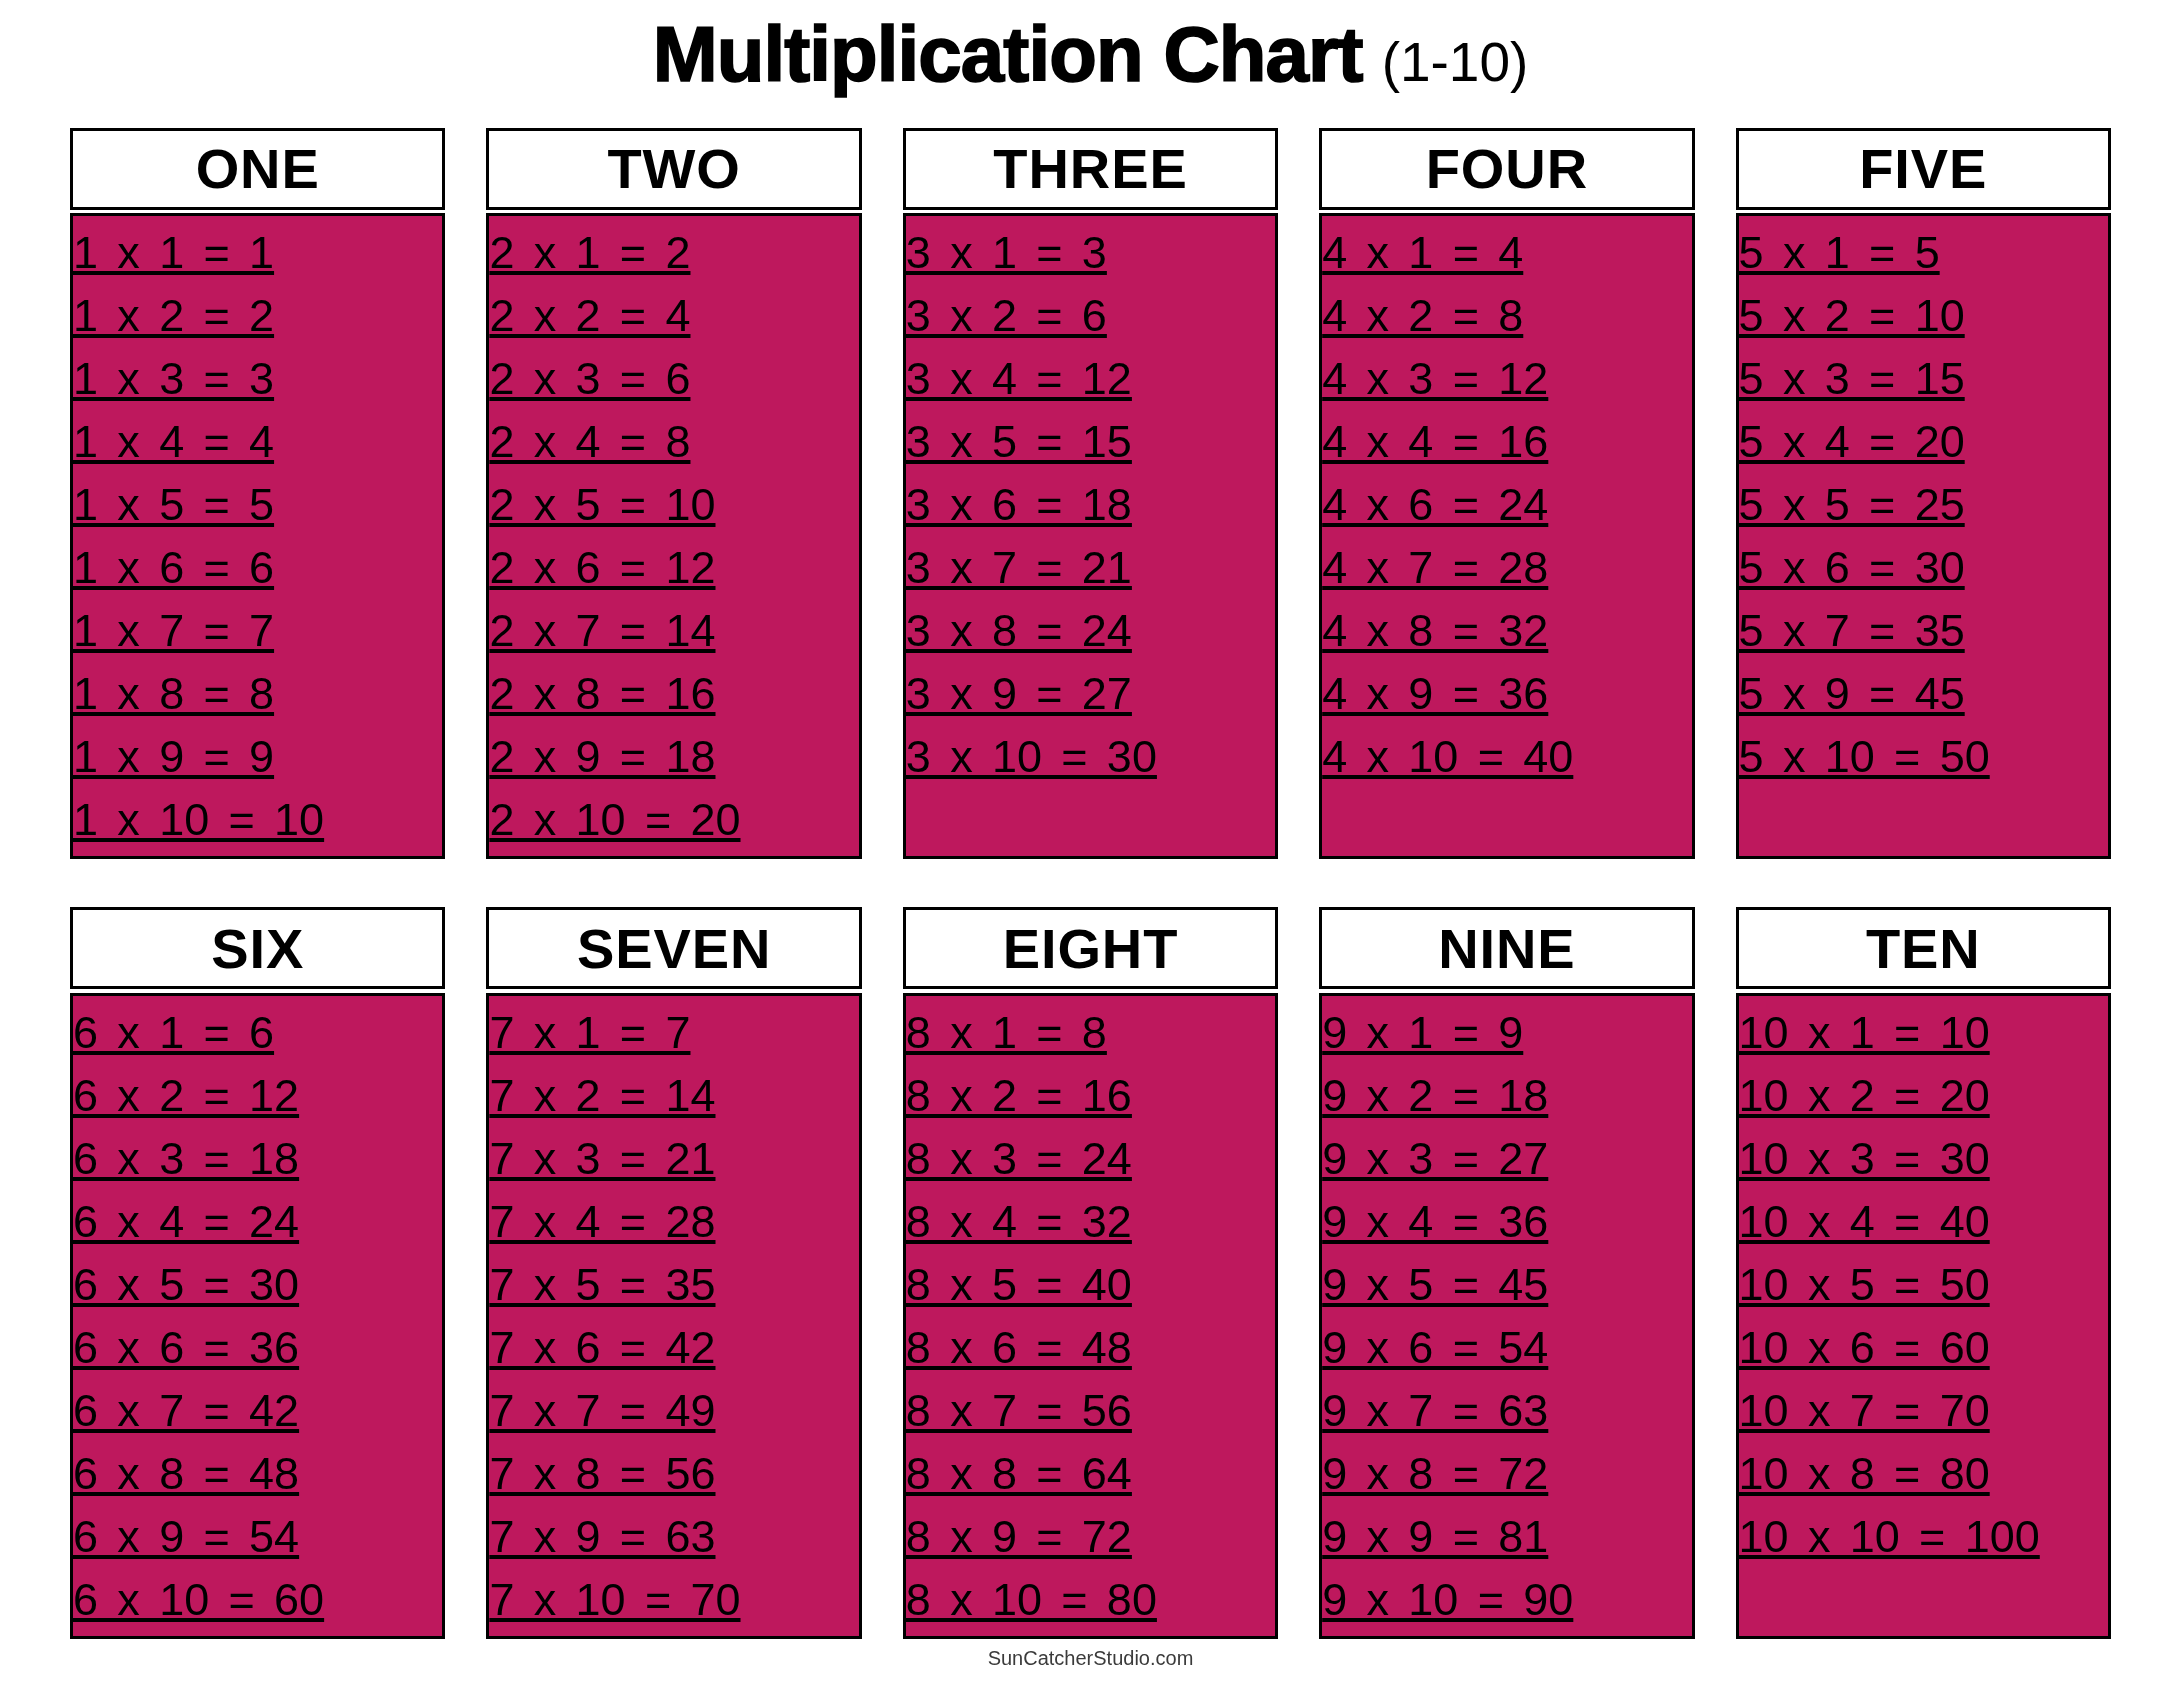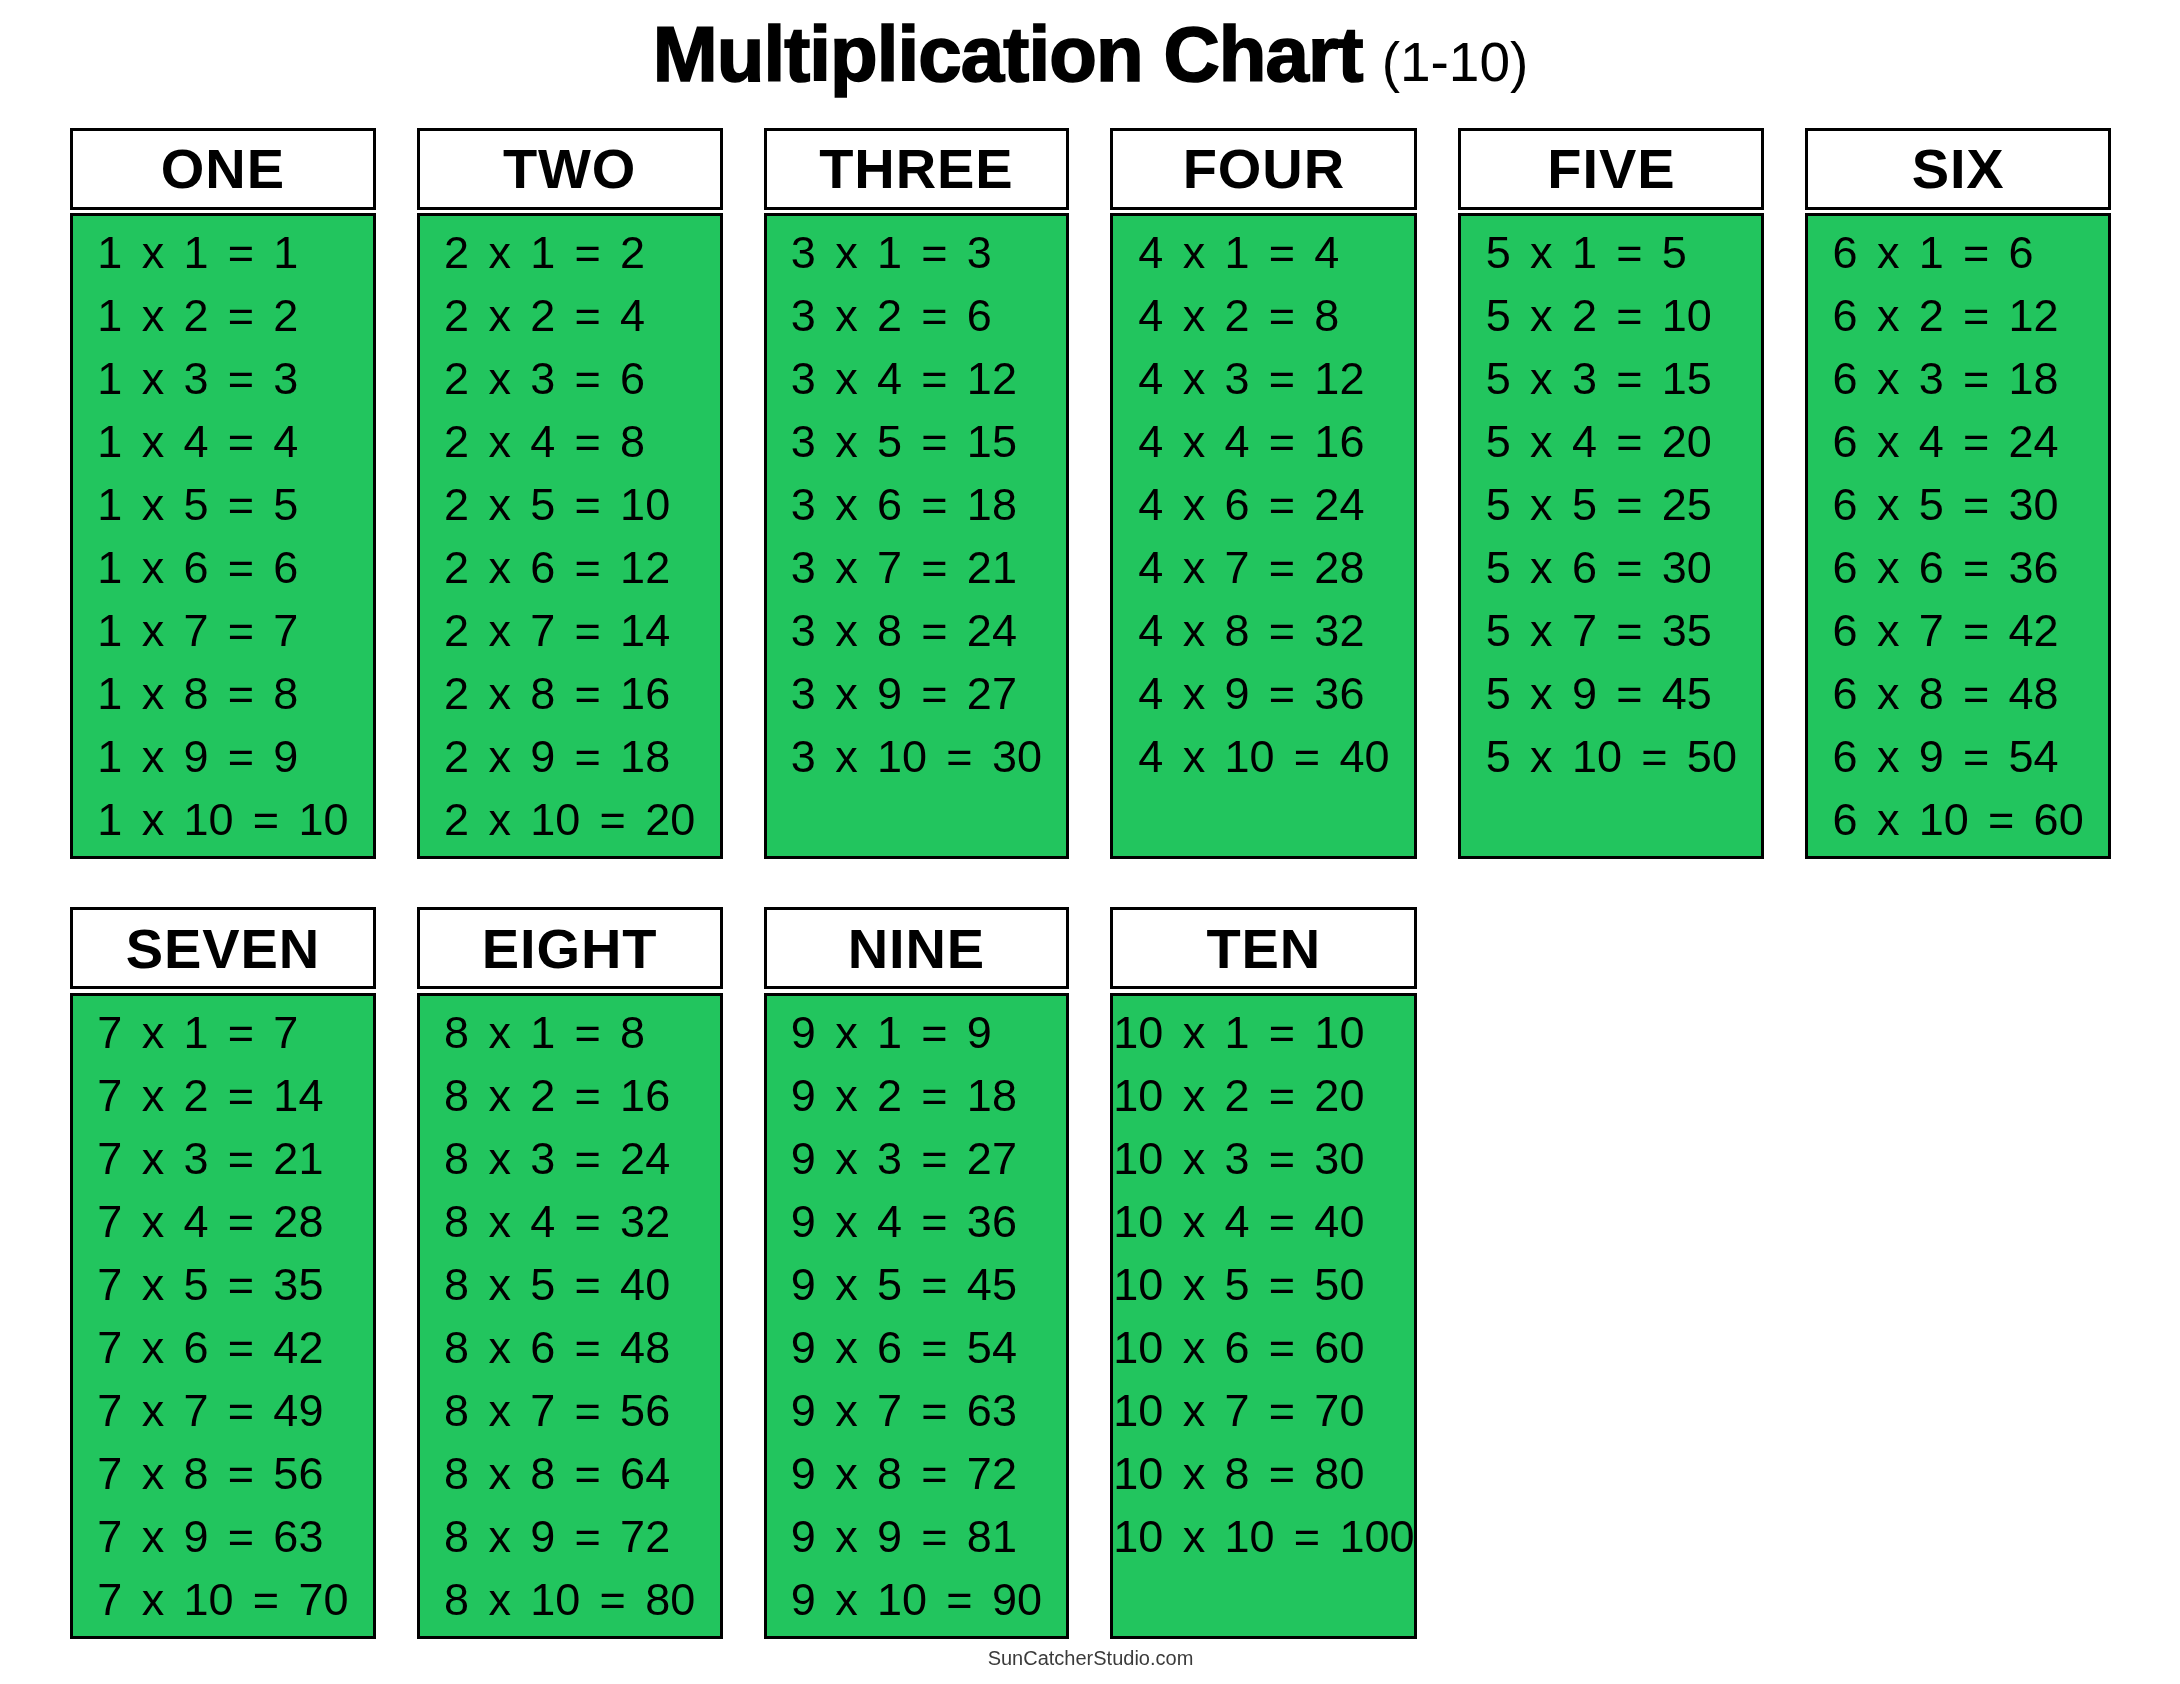--- a/index.html
+++ b/index.html
@@ -36,21 +36,21 @@
   }
   .title-suffix {
     font-size: 55px;
     font-weight: normal;
     margin-left: 19px;
     -webkit-text-stroke: 0;
   }
   
   .grid {
     display: grid;
-    grid-template-columns: repeat(6, 1fr);
+    grid-template-columns: repeat(5, 1fr);
     column-gap: 41px;
     row-gap: 48px;
     padding: 6.8px 70px 0 70px;
   }
   .box { width: 100%; }
   .box-header {
     border: 3.4px solid #000000;
     height: 82px;
     box-sizing: border-box;
     display: flex;
@@ -60,24 +60,25 @@
     font-weight: bold;
     letter-spacing: 0.9px;
     background: #ffffff;
   }
   .box-body {
     border: 3.4px solid #000000;
     height: 646px;
     box-sizing: border-box;
     margin-top: 3.4px;
     display: flex;
-    justify-content: center;
+    justify-content: flex-start;
     align-items: flex-start;
     padding-top: 5.1px;
-    background: #22c55e;
+    background: #be185d;
+    text-decoration: underline;
   }
   .eq-block {
     text-align: left;
     font-size: 45px;
     line-height: 63px;
     word-spacing: 6.8px;
     white-space: nowrap;
   }
   
   .footer {

